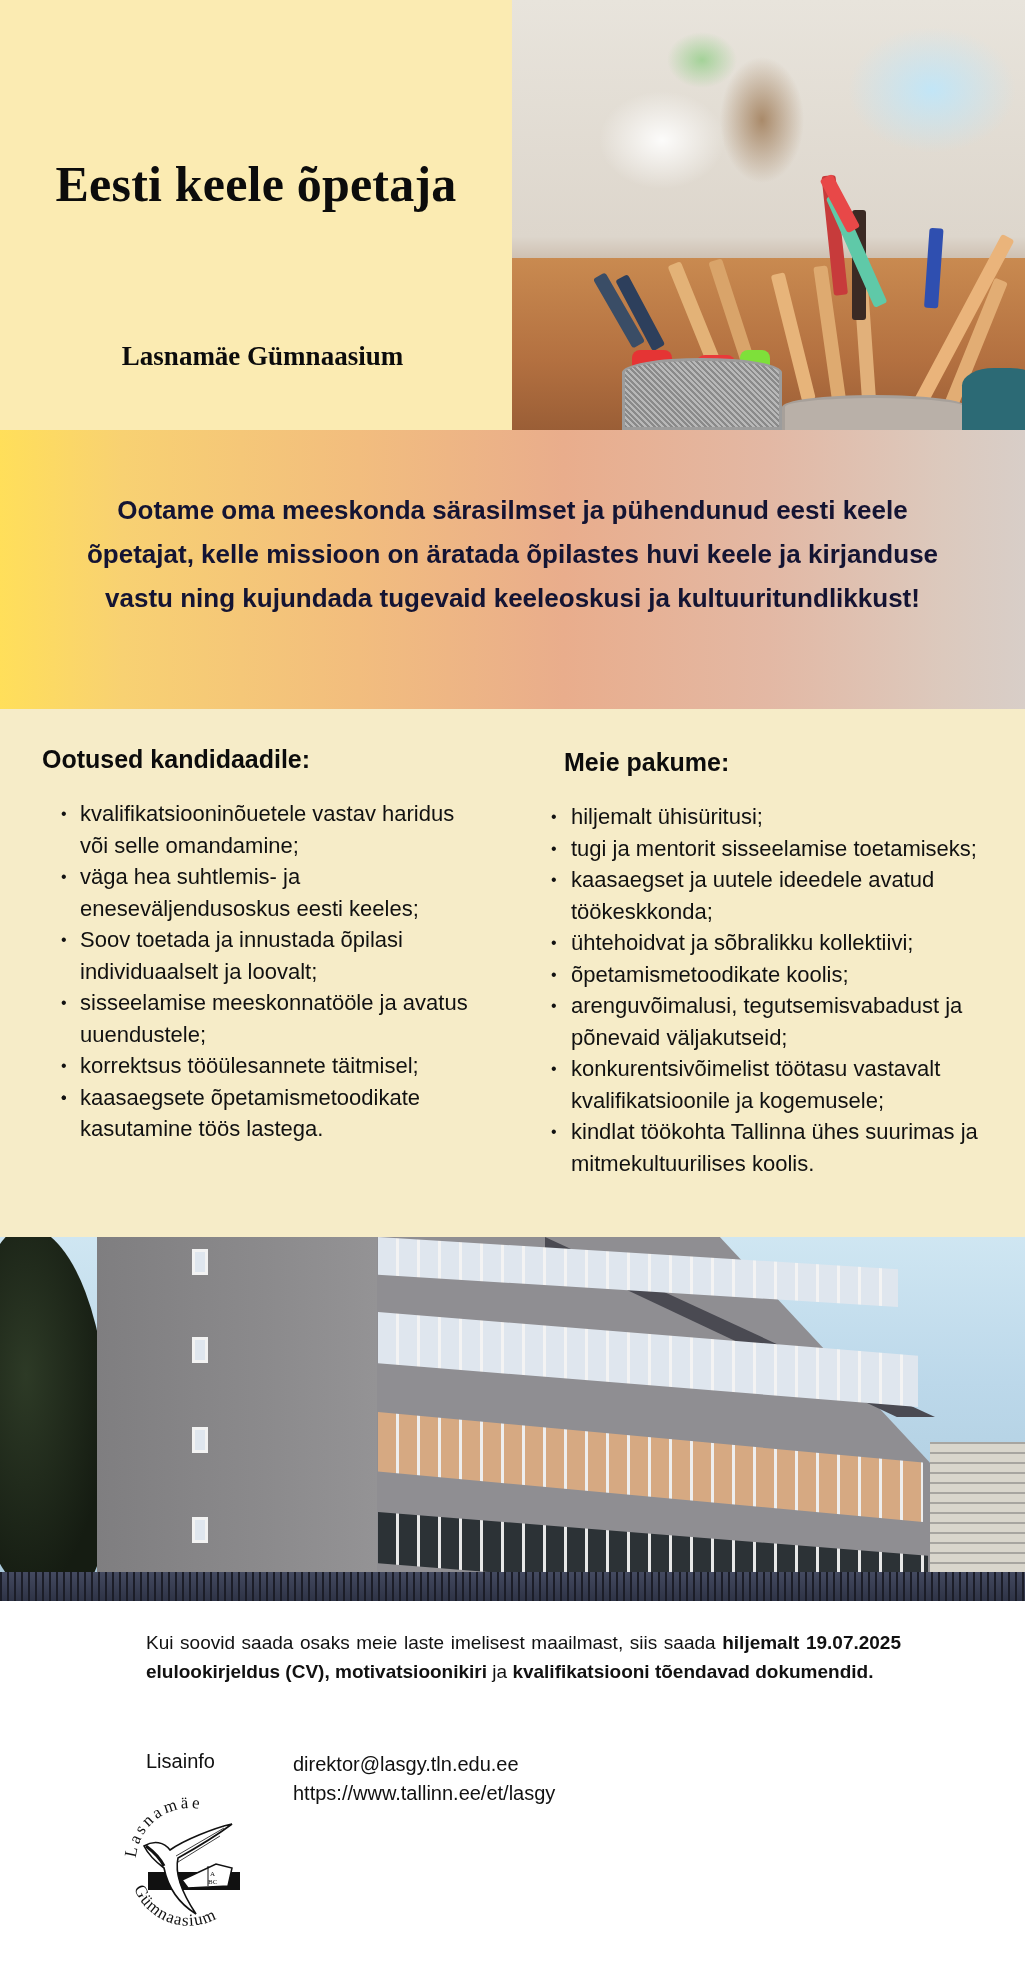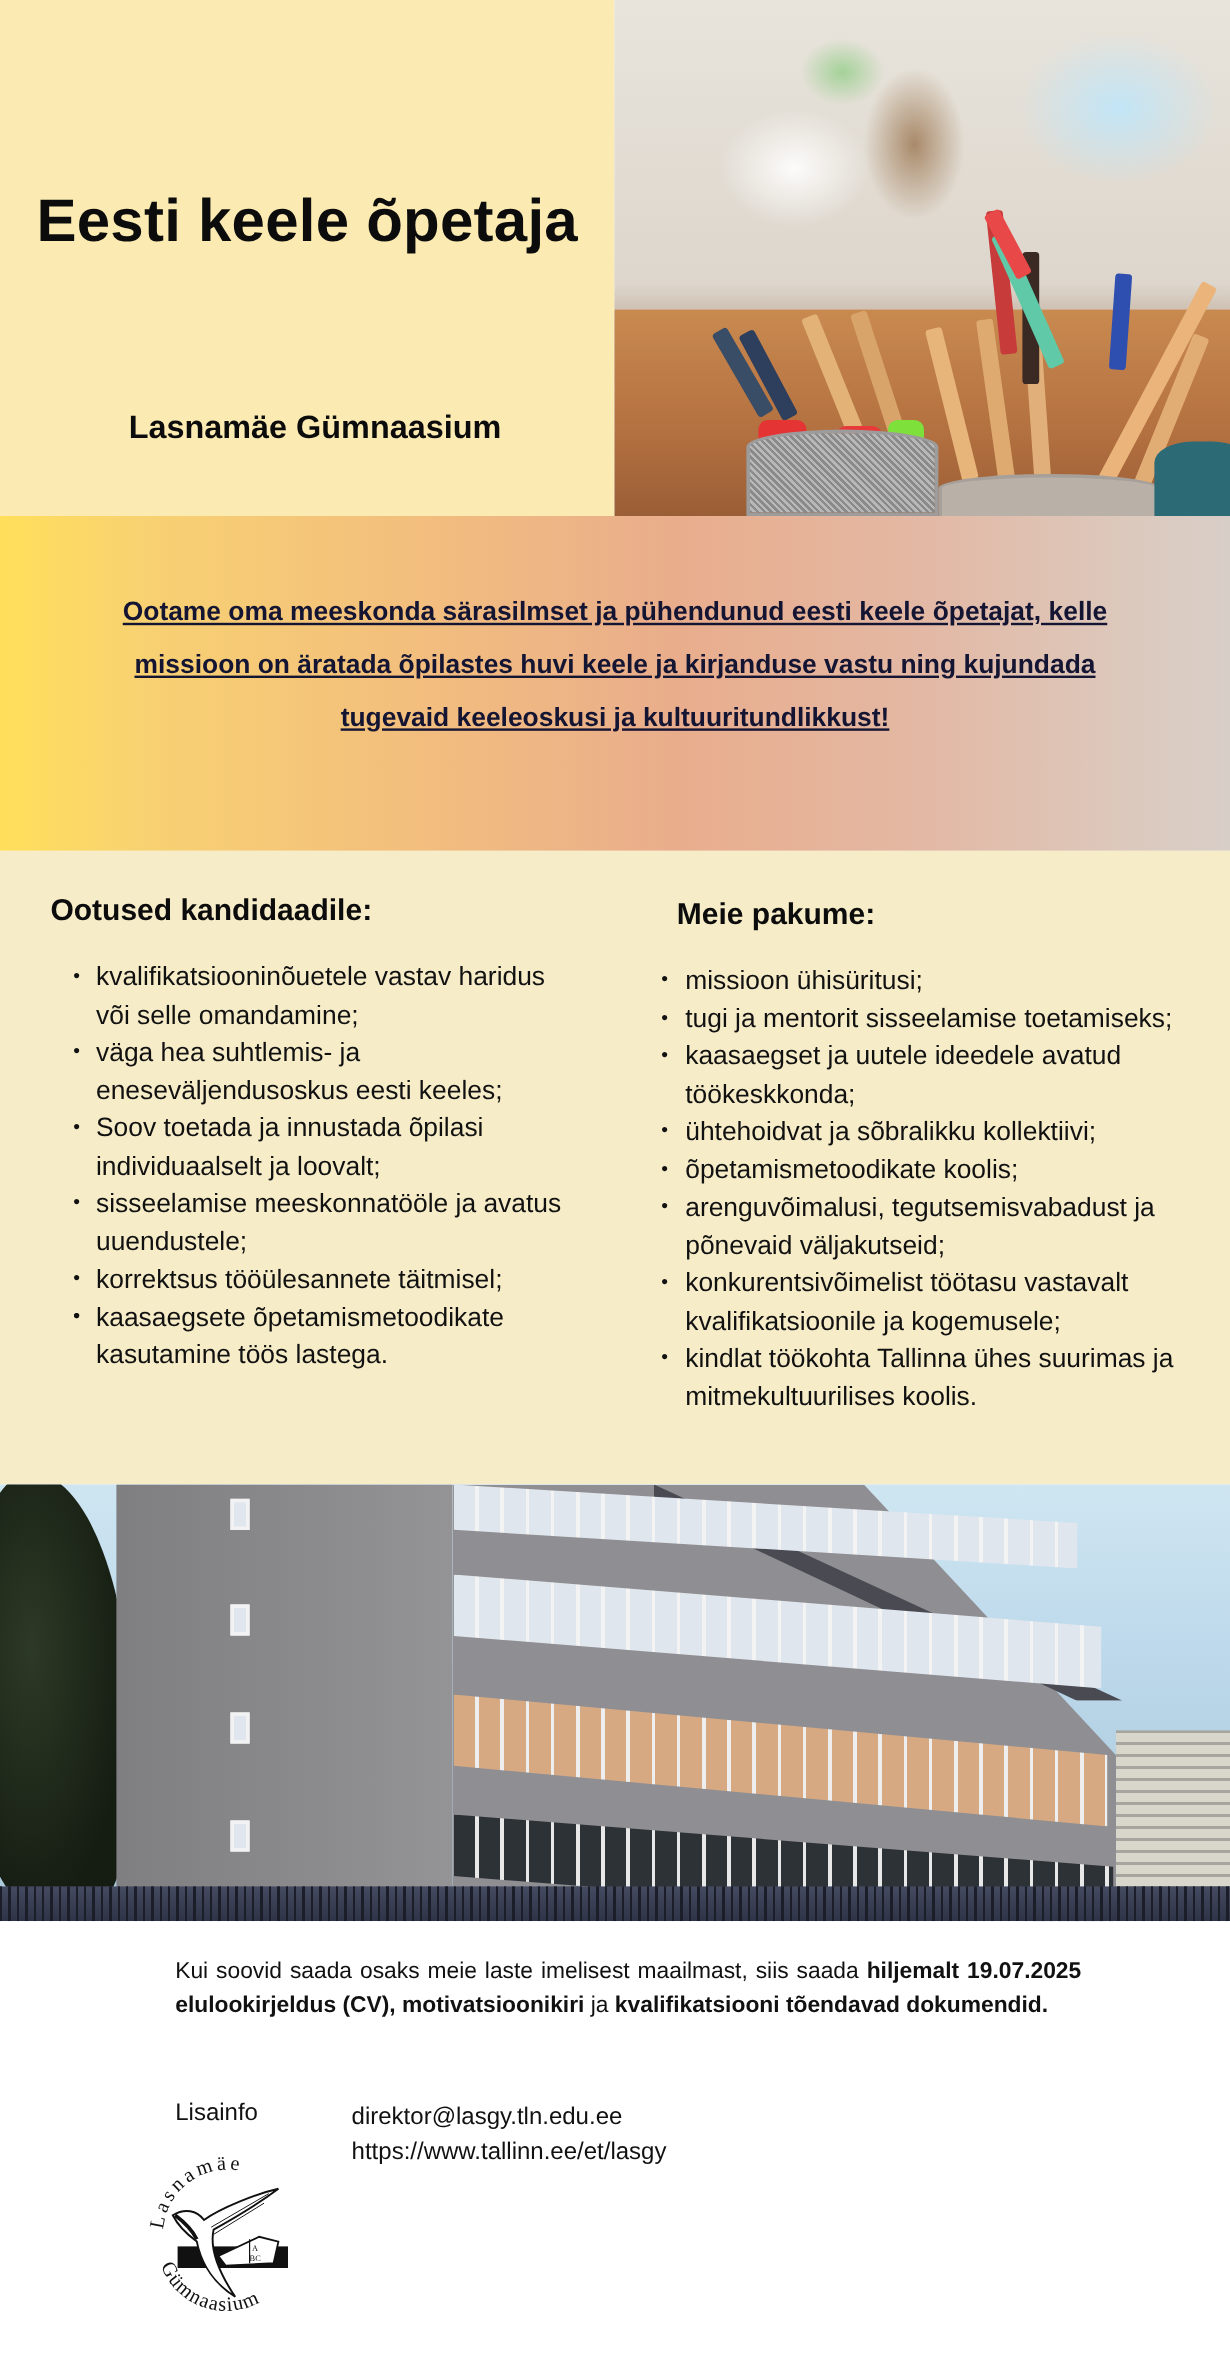--- a/index.html
+++ b/index.html
@@ -1,20 +1,20 @@
 <!DOCTYPE html>
 <html><head>
 <meta charset="utf-8">
 <style>
   * { box-sizing: border-box; margin: 0; padding: 0; }
   html, body { width: 1025px; height: 1968px; overflow: hidden; background: #ffffff; }
   body { font-family: "Liberation Sans", sans-serif; color: #111; position: relative; }
 
   
-  .header { position: absolute; left: 0; top: 0; width: 1025px; height: 430px; }
+  .header { position: absolute; left: 0; top: 0; width: 1025px; height: 430px; font-family: Liberation Serif, serif; }
   .header-left { position: absolute; left: 0; top: 0; width: 512px; height: 430px; background: #fbebb2; }
   .title { position: absolute; left: 0; width: 512px; top: 155px; text-align: center; font-weight: bold; font-size: 50px; color: #0c0c0c; letter-spacing: 0.2px; }
   .subtitle { position: absolute; left: 0; width: 525px; top: 341px; text-align: center; font-weight: bold; font-size: 27px; color: #0c0c0c; }
 
   .header-photo { position: absolute; left: 512px; top: 0; width: 513px; height: 430px; overflow: hidden;
     background:
       radial-gradient(ellipse 120px 90px at 420px 90px, rgba(190,230,250,0.9), rgba(190,230,250,0) 70%),
       radial-gradient(ellipse 90px 70px at 150px 140px, rgba(255,255,255,0.9), rgba(255,255,255,0) 70%),
       radial-gradient(ellipse 60px 90px at 250px 120px, rgba(150,110,70,0.75), rgba(150,110,70,0) 70%),
       radial-gradient(ellipse 50px 40px at 190px 60px, rgba(120,200,110,0.6), rgba(120,200,110,0) 70%),
@@ -24,21 +24,21 @@
   .cup { position: absolute; border-radius: 0 0 8px 8px; }
   .cup1 { left: 110px; top: 358px; width: 160px; height: 72px; background: repeating-linear-gradient(45deg, #8a8a8a 0 2px, #b8b8b8 2px 4px); border: 3px solid #9c9c9c; border-radius: 50% 50% 0 0 / 20% 20% 0 0; }
   .cup2 { left: 270px; top: 395px; width: 185px; height: 40px; background: #b9b0a8; border: 3px solid #a7a09a; border-radius: 50% 50% 0 0 / 30% 30% 0 0; }
   .cup3 { left: 450px; top: 368px; width: 80px; height: 70px; background: #2c6a75; border-radius: 40% 40% 0 0 / 25% 25% 0 0; }
   .stick { position: absolute; width: 14px; border-radius: 3px; transform-origin: bottom center; }
   .cap { position: absolute; border-radius: 8px; }
 
   
   .banner { position: absolute; left: 0; top: 430px; width: 1025px; height: 279px;
     background: linear-gradient(90deg, #ffdf5a 0%, #f8d172 12%, #f2bd7e 35%, #e9ad8c 55%, #e3b8a4 75%, #dcc9bd 92%, #d8cec8 100%); }
-  .banner-text { position: absolute; left: 70px; width: 885px; top: 58px; text-align: center; font-weight: bold; font-size: 22px; line-height: 44px; color: #141433; text-decoration: underline; }
+  .banner-text { position: absolute; left: 70px; width: 885px; top: 58px; text-align: center; font-weight: bold; font-size: 26px; line-height: 44px; color: #141433; }
 
   
   .lists { position: absolute; left: 0; top: 709px; width: 1025px; height: 528px; background: #f6ecc8; }
   .col-left { position: absolute; left: 42px; top: 36px; width: 440px; }
   .col-right { position: absolute; left: 540px; top: 39px; width: 480px; }
   .col-title { font-weight: bold; font-size: 25px; color: #0c0c0c; }
   .col-right .col-title { margin-left: 24px; }
   .col-list { list-style: none; margin-top: 24px; }
   .col-list li { position: relative; font-size: 22px; line-height: 31.5px; color: #111; }
   .col-left .col-list li { padding-left: 38px; }
@@ -115,21 +115,21 @@
       <li><span class="bullet">•</span><span>Soov toetada ja innustada õpilasi individuaalselt ja loovalt;</span></li>
       <li><span class="bullet">•</span><span>sisseelamise meeskonnatööle ja avatus uuendustele;</span></li>
       <li><span class="bullet">•</span><span>korrektsus tööülesannete täitmisel;</span></li>
       <li><span class="bullet">•</span></li>
       <li><span class="bullet">•</span><span>kaasaegsete õpetamismetoodikate kasutamine töös lastega.</span></li>
     </ul>
   </div>
   <div class="col-right">
     <h2 class="col-title">Meie pakume:</h2>
     <ul class="col-list">
-      <li><span class="bullet">•</span><span>missioon ühisüritusi;</span></li>
+      <li><span class="bullet">•</span><span>hiljemalt ühisüritusi;</span></li>
       <li><span class="bullet">•</span><span>tugi ja mentorit sisseelamise toetamiseks;</span></li>
       <li><span class="bullet">•</span><span>kaasaegset ja uutele ideedele avatud töökeskkonda;</span></li>
       <li><span class="bullet">•</span><span>ühtehoidvat ja sõbralikku kollektiivi;</span></li>
       <li><span class="bullet">•</span><span>õpetamismetoodikate koolis;</span></li>
       <li><span class="bullet">•</span><span>arenguvõimalusi, tegutsemisvabadust ja põnevaid väljakutseid;</span></li>
       <li><span class="bullet">•</span><span>konkurentsivõimelist töötasu vastavalt kvalifikatsioonile ja kogemusele;</span></li>
       <li><span class="bullet">•</span><span>kindlat töökohta Tallinna ühes suurimas ja mitmekultuurilises koolis.</span></li>
     </ul>
   </div>
 </div>

